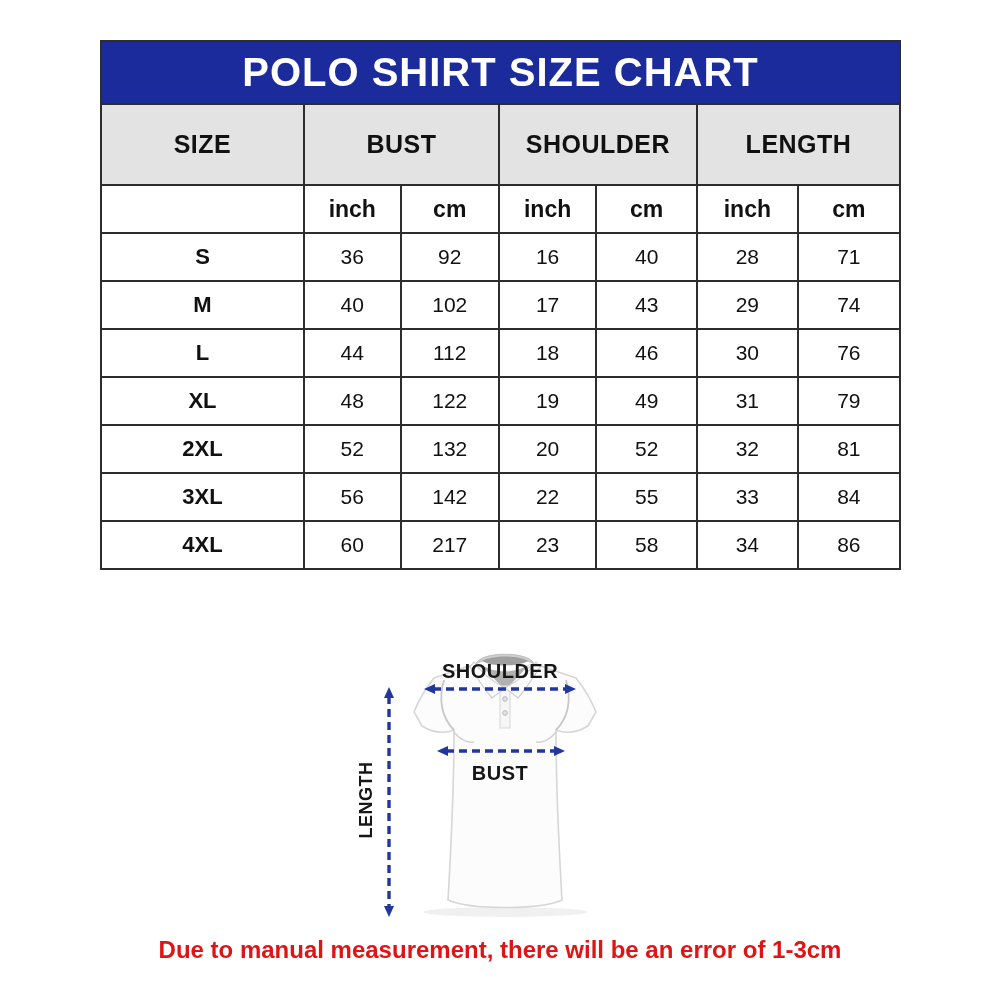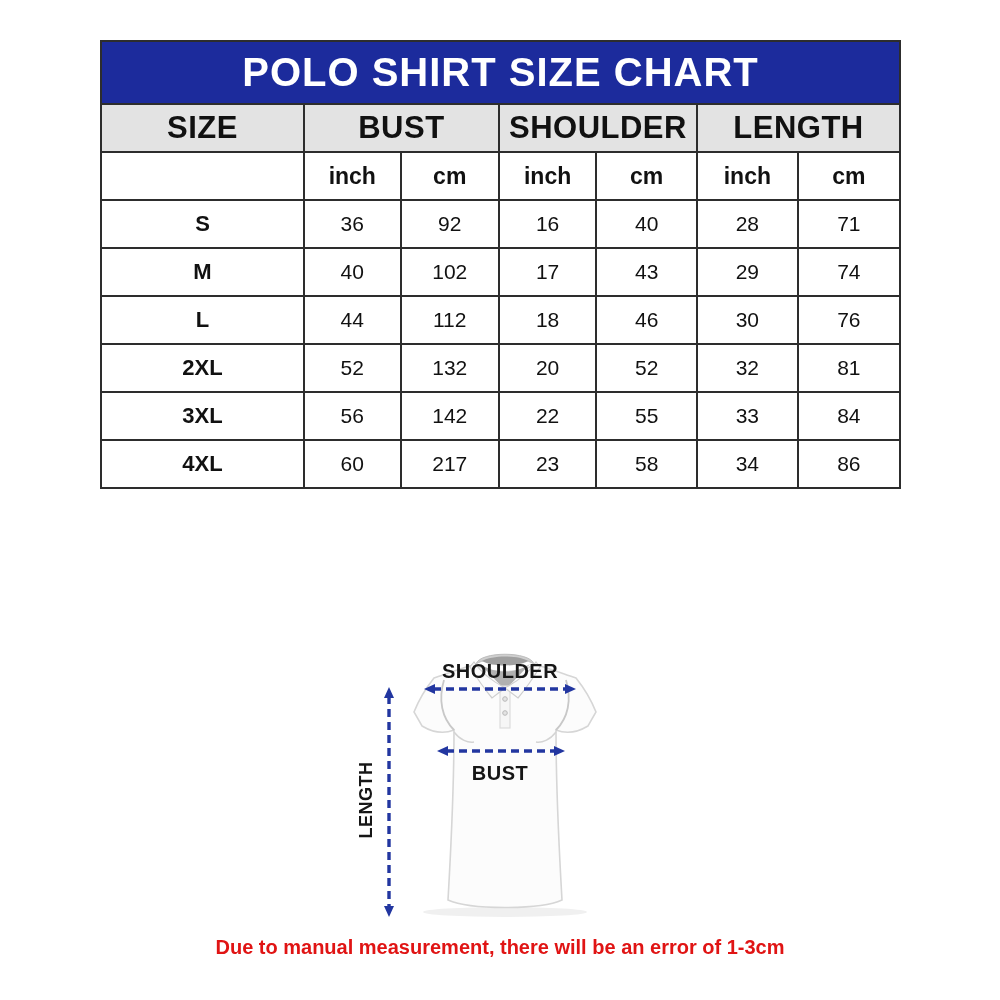--- a/index.html
+++ b/index.html
@@ -32,21 +32,21 @@
     border-collapse:collapse;table-layout:fixed;
     background:#fff;
   }
   table.size-table th,table.size-table td{
     border:2px solid var(--table-border);
     text-align:center;vertical-align:middle;
     color:#111;
   }
   tr.group-row th{
     background:var(--header-bg);
-    height:48px;font-size:31px;font-weight:bold;letter-spacing:.5px;
+    height:81px;font-size:25px;font-weight:bold;letter-spacing:.5px;
   }
   tr.unit-row td{
     height:48px;font-size:23px;font-weight:bold;
   }
   tr.data-row td{
     height:48px;font-size:21px;font-weight:normal;
   }
   tr.data-row td.size-cell{
     font-weight:bold;font-size:22px;
   }
@@ -65,21 +65,21 @@
   .shoulder-label{left:60px;top:20px;width:200px;font-size:20px;}
   .bust-label{left:60px;top:122px;width:200px;font-size:20px;}
   .length-label{
     left:-16px;top:149px;width:84px;height:22px;line-height:22px;
     font-size:18px;transform:rotate(-90deg);
   }
 
   
   .footnote{
     position:absolute;left:0;top:936px;width:1000px;
-    text-align:center;font-size:20px;font-weight:bold;
+    text-align:center;font-size:24px;font-weight:bold;
     color:var(--footnote-red);
   }
 </style>
 </head>
 <body>
 
 <div class="page">
 
   <div class="title-bar">
     <span>POLO SHIRT SIZE CHART</span>
@@ -134,20 +134,29 @@
         <tr class="data-row">
           <td class="size-cell">L</td>
           <td>44</td>
           <td>112</td>
           <td>18</td>
           <td>46</td>
           <td>30</td>
           <td>76</td>
         </tr>
         <tr class="data-row">
+          <td class="size-cell">XL</td>
+          <td>48</td>
+          <td>122</td>
+          <td>19</td>
+          <td>49</td>
+          <td>31</td>
+          <td>79</td>
+        </tr>
+        <tr class="data-row">
           <td class="size-cell">2XL</td>
           <td>52</td>
           <td>132</td>
           <td>20</td>
           <td>52</td>
           <td>32</td>
           <td>81</td>
         </tr>
         <tr class="data-row">
           <td class="size-cell">3XL</td>

